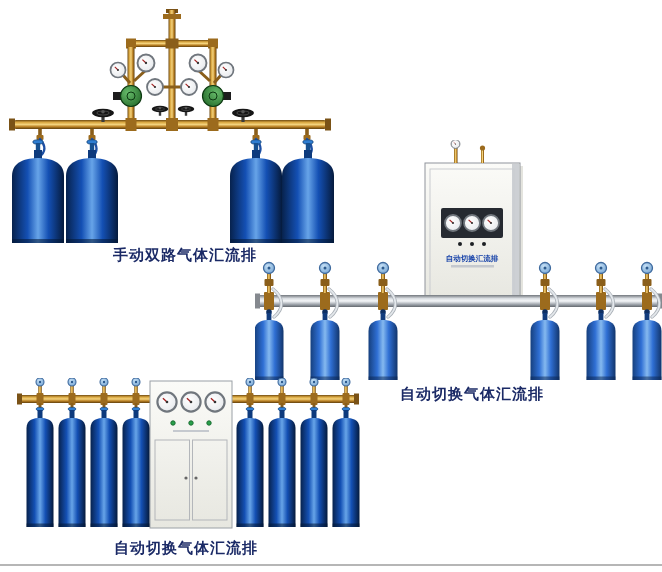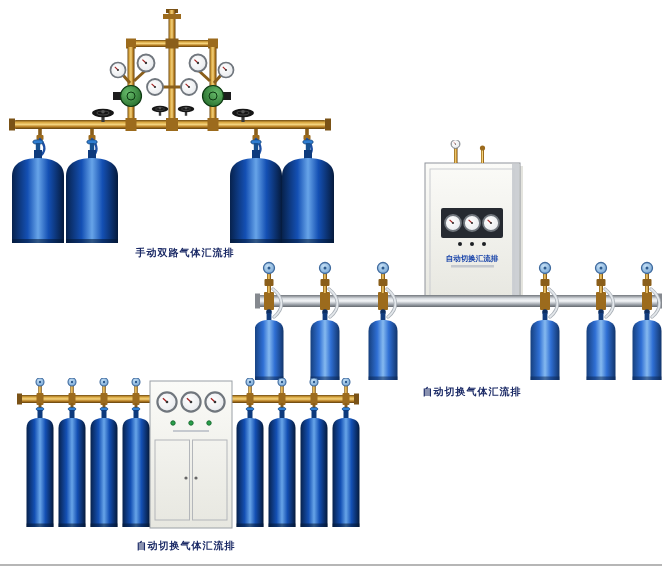--- a/index.html
+++ b/index.html
@@ -1,19 +1,19 @@
 <!DOCTYPE html>
 <html><head>
 <meta charset="utf-8">
 <style>
   html,body{margin:0;padding:0;background:#ffffff;}
   #stage{position:relative;width:662px;height:572px;background:#ffffff;overflow:hidden;
          font-family:"Liberation Sans",sans-serif;}
   .figure{position:absolute;}
-  .caption{position:absolute;font-weight:bold;font-size:10px;letter-spacing:1px;
+  .caption{position:absolute;font-weight:bold;font-size:15px;letter-spacing:1px;
            color:#1b2a66;text-align:center;font-family:"Liberation Sans",sans-serif;}
   #footer-rule{position:absolute;left:0;top:564px;width:662px;height:2px;background:#b6b6b6;}
 </style>
 </head>
 <body>
 
 <div id="stage">
 
   <svg width="0" height="0" style="position:absolute" aria-hidden="true">
     <defs>

